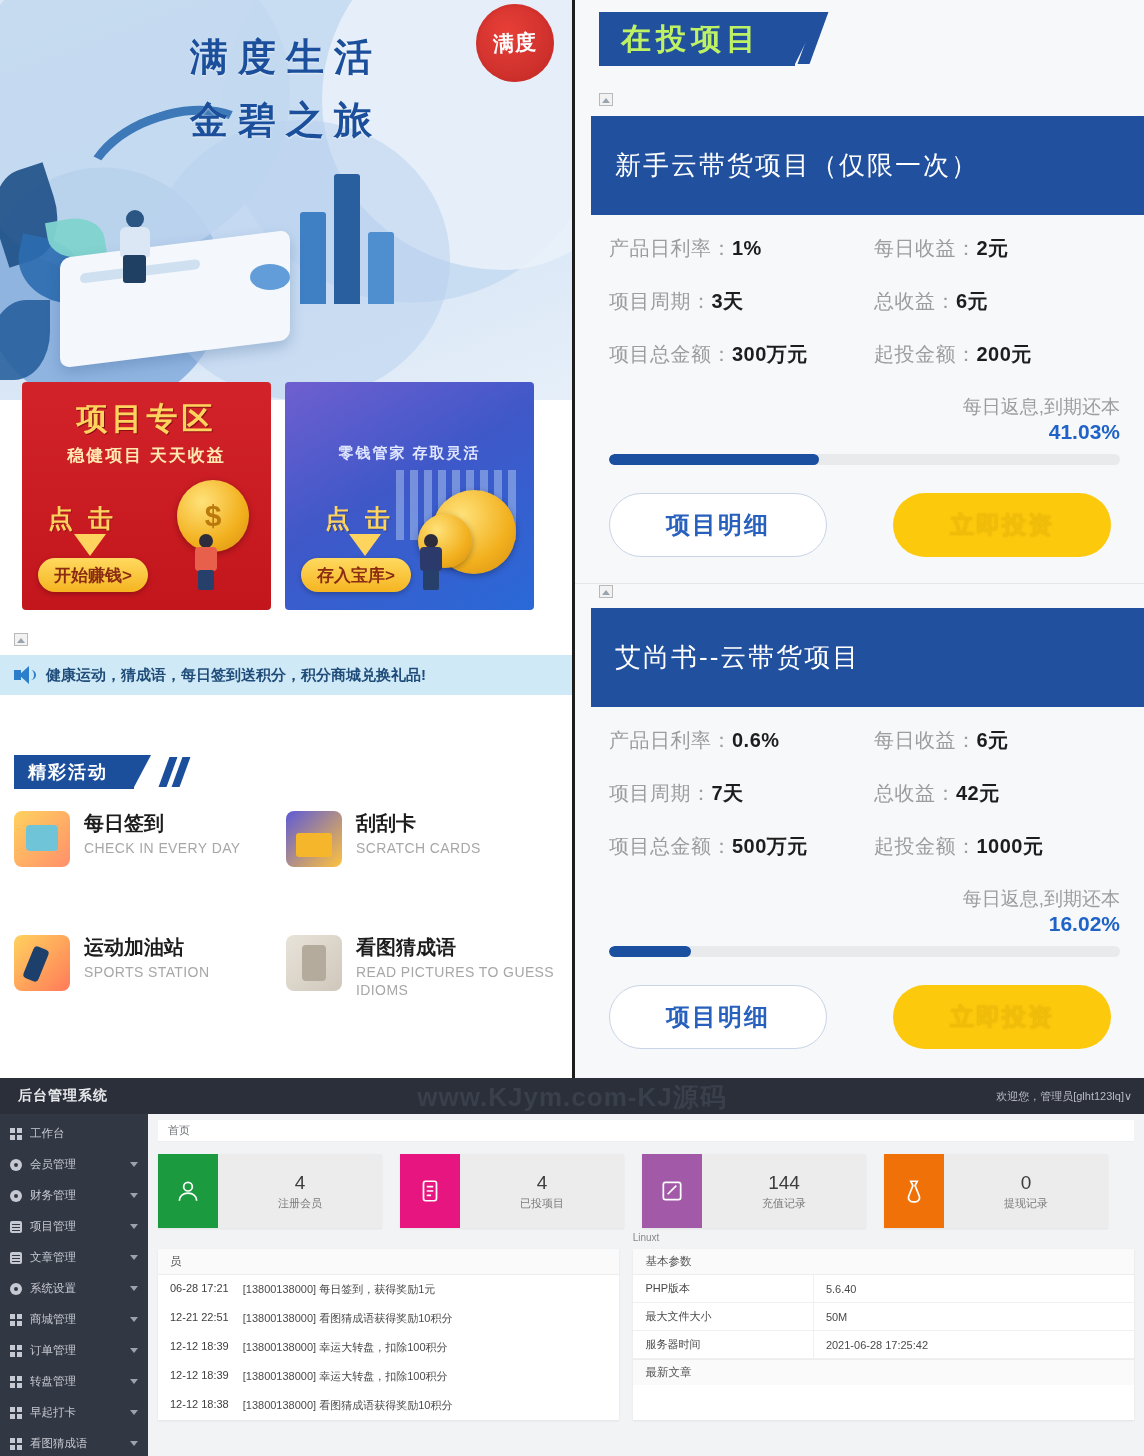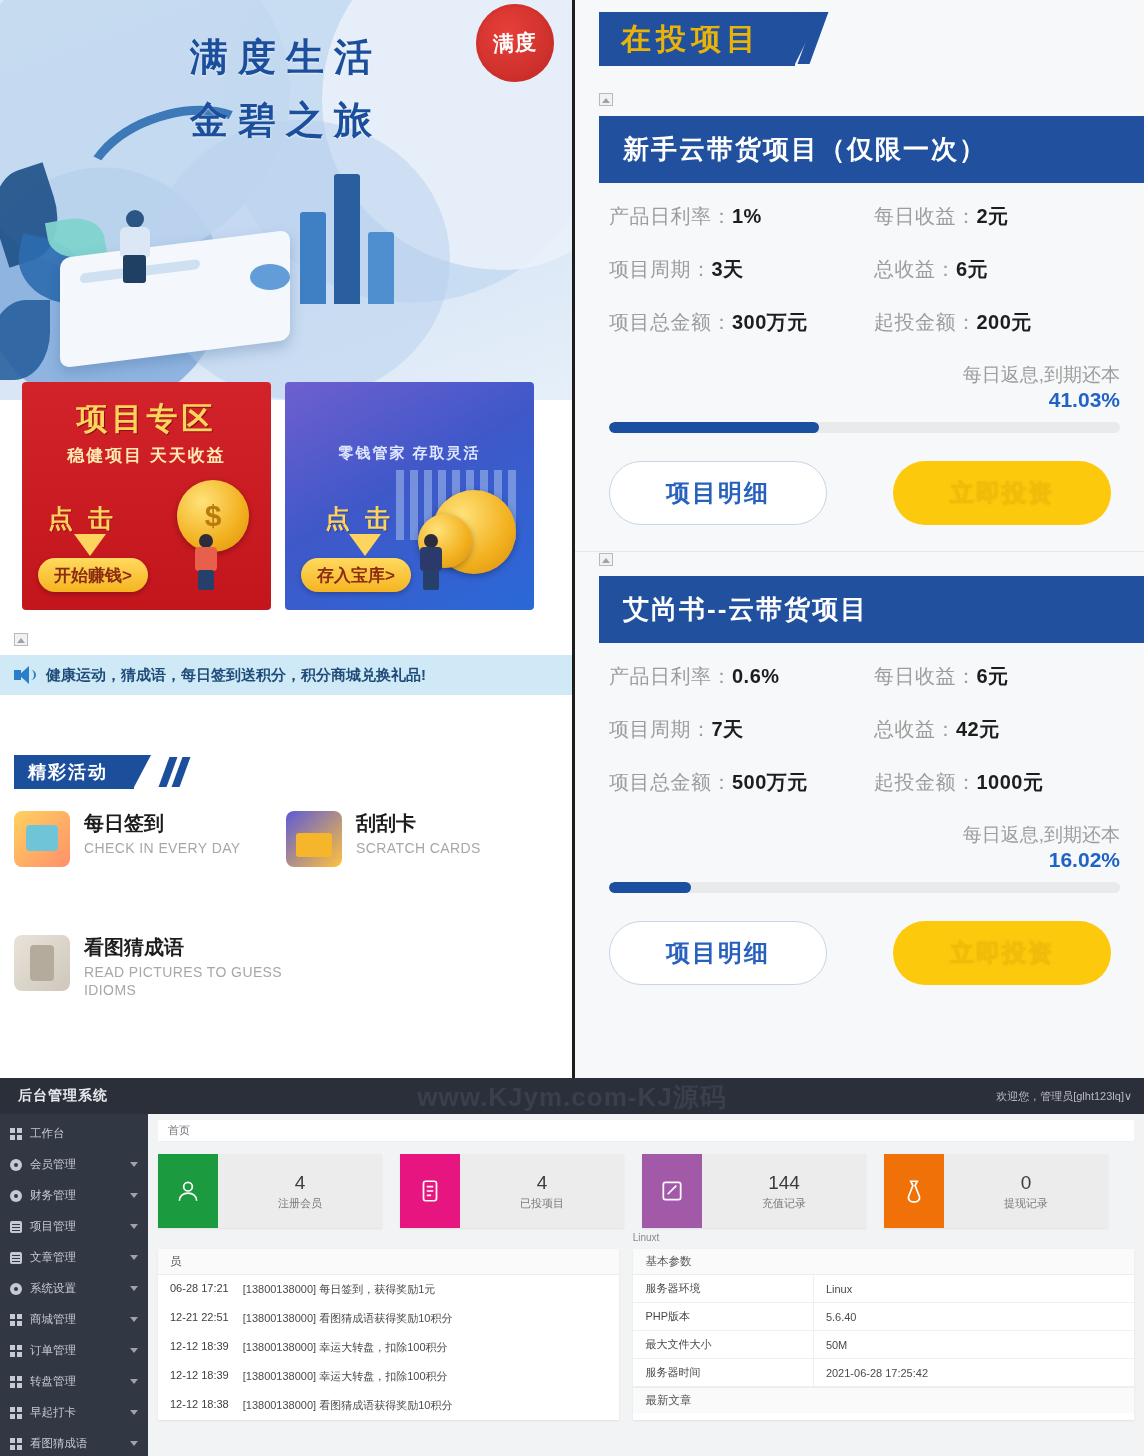--- a/index.html
+++ b/index.html
@@ -156,30 +156,30 @@
   .ic-svc{ width:30px; height:30px; margin-top:2px; background:#c7c7c7; border-radius:50% 50% 50% 8%; }
   .ic-me{ width:30px; height:30px; margin-top:2px; }
   .ic-me::before{ content:''; position:absolute; left:9px; top:2px; width:14px; height:14px; border-radius:50%; background:#bdbdbd;}
   .ic-me::after{ content:''; position:absolute; left:3px; top:17px; width:26px; height:14px; border-radius:13px 13px 0 0; background:#bdbdbd;}
 
   
   .phone-right{ position:relative; width:572px; height:1078px; background:#f7f8fa;
       border-left:3px solid #1d1d1d; overflow:hidden; }
   .rp-head{ position:relative; height:92px; }
   .rp-ribbon{ position:absolute; left:24px; top:12px; display:inline-flex; align-items:center; height:54px;
-      background:#20509e; color:#eab308; padding:0 34px 0 22px; font-size:30px; font-weight:bold; letter-spacing:5px;}
+      background:#20509e; color:#bef264; padding:0 34px 0 22px; font-size:30px; font-weight:bold; letter-spacing:5px;}
   .rp-ribbon::after{ content:''; position:absolute; right:-26px; top:0; width:0; height:0;
       border-top:54px solid #20509e; border-right:27px solid transparent;}
   .rp-slash{ position:absolute; left:212px; top:12px; display:flex; gap:8px;}
   .rp-slash i{ width:12px; height:52px; background:#20509e; transform:skewX(-20deg); display:block;}
 
   .card{ position:relative; margin:0 0 0 0; }
   .card-broken{ margin:0 0 6px 24px; }
-  .card-title{ background:#20509e; color:#fff; font-size:26px; font-weight:bold; letter-spacing:2px;
-      padding:16px 24px; margin-left:24px; }
+  .card-title{ background:#20509e; color:#fff; font-size:26px; font-weight:normal; letter-spacing:2px;
+      padding:32px 24px; margin-left:16px; }
   .card-body{ padding:20px 24px 0 34px; }
   .kv-grid{ display:grid; grid-template-columns: 265px 1fr; row-gap:26px; }
   .kv{ font-size:20px; color:#9d9d9d; letter-spacing:.5px; white-space:nowrap;}
   .kv b{ color:#1d1d1d; font-weight:bold; }
   .note-row{ display:flex; justify-content:space-between; align-items:flex-end; margin-top:26px;flex-direction:column; }
   .note{ font-size:19px; color:#9d9d9d; }
   .pct{ font-size:21px; color:#1f63c7; font-weight:600; }
   .bar-outer{ margin-top:10px; height:11px; border-radius:6px; background:#e9eaec; overflow:hidden;}
   .bar-inner{ height:100%; border-radius:6px; background:#1b4f9f; }
   .btn-row{ display:flex; gap:66px; margin-top:28px; padding-bottom:26px; }
@@ -345,20 +345,27 @@
             </div>
           </div>
           <div class="act">
             <div class="act-ic i2"></div>
             <div class="act-tx">
               <div class="cn">刮刮卡</div>
               <div class="en">SCRATCH CARDS</div>
             </div>
           </div>
           <div class="act">
+            <div class="act-ic i3"></div>
+            <div class="act-tx">
+              <div class="cn">运动加油站</div>
+              <div class="en">SPORTS STATION</div>
+            </div>
+          </div>
+          <div class="act">
             <div class="act-ic i4"></div>
             <div class="act-tx">
               <div class="cn">看图猜成语</div>
               <div class="en">READ PICTURES TO GUESS IDIOMS</div>
             </div>
           </div>
         </div>
       </div>
 
       <div class="tabbar">
@@ -595,24 +602,20 @@
             <div class="log-row">
               <span class="log-time">12-12 18:38</span>
               <span>[13800138000] 看图猜成语获得奖励10积分</span>
             </div>
           </div>
 
           <div class="panel panel-right">
             <div class="panel-head">基本参数</div>
             <table class="ptable">
               <tbody>
-                  <tr>
-                <td class="k">服务器环境</td>
-                <td>Linux</td>
-              </tr>
               <tr>
                 <td class="k">PHP版本</td>
                 <td>5.6.40</td>
               </tr>
               <tr>
                 <td class="k">最大文件大小</td>
                 <td>50M</td>
               </tr>
               <tr>
                 <td class="k">服务器时间</td>

